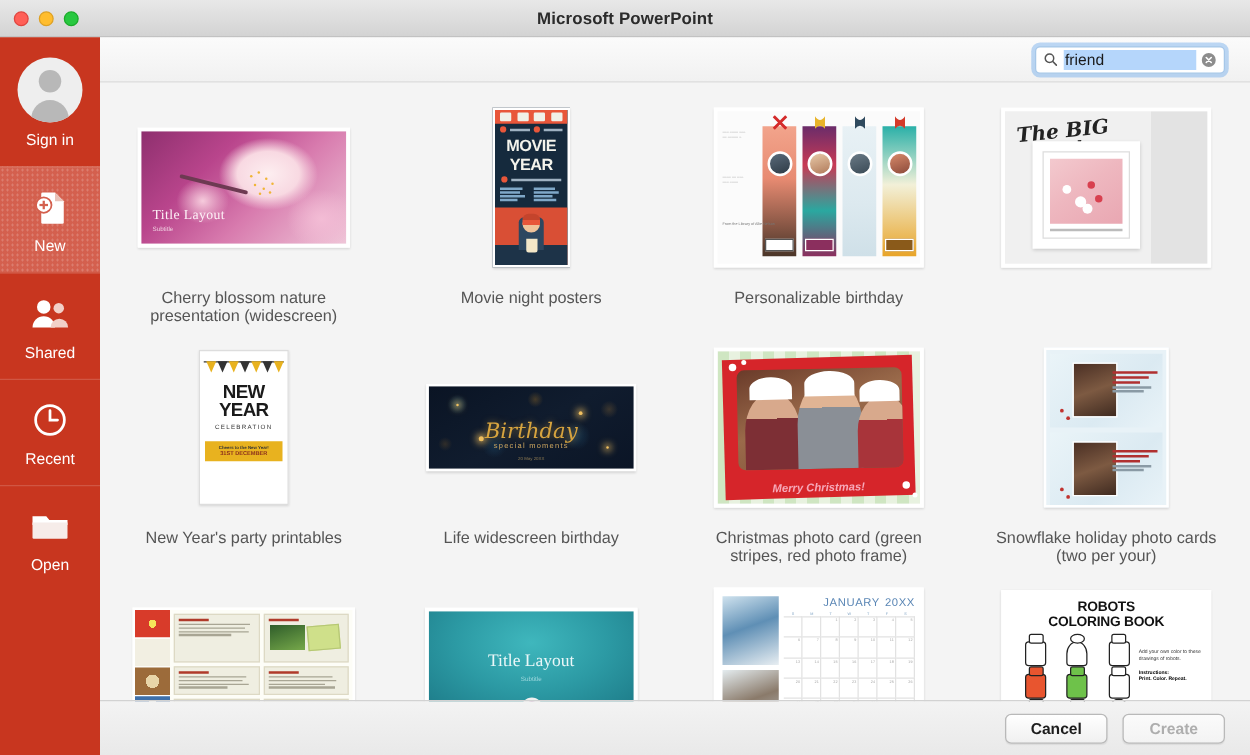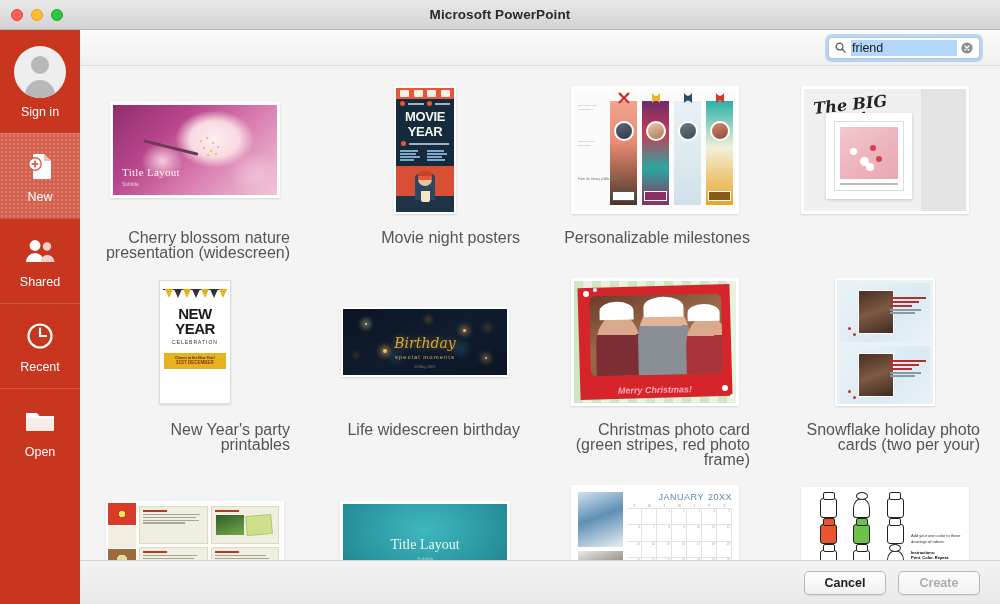--- a/index.html
+++ b/index.html
@@ -143,21 +143,21 @@
   }
   .thumb {
     background: #ffffff;
     border: 1px solid #cfcfcf;
     box-shadow: 0 1px 2px rgba(0,0,0,0.13);
     overflow: hidden;
     position: relative;
   }
   .tpl-label {
     margin-top: 10px; width: 190px;
-    text-align: right; font-size: 16px; color: #555555;
+    text-align: center; font-size: 13px; color: #555555;
     line-height: 15px;
   }
 
   
   .footer {
     position: absolute; left: 80px; bottom: 0;
     width: 920px; height: 44px;
     background: linear-gradient(to bottom,#f3f3f3,#e9e9e9);
     border-top: 1px solid #d2d2d2;
     display: flex; align-items: center; justify-content: flex-end;
@@ -265,21 +265,21 @@
   .t-bday { width:168px; height:70px; border:2px solid #fff; position:relative; overflow:hidden;
     background:
       radial-gradient(circle 11px at 14% 22%, rgba(40,95,120,.55), transparent 70%),
       radial-gradient(circle 14px at 32% 72%, rgba(30,70,100,.5), transparent 70%),
       radial-gradient(circle 9px at 52% 16%, rgba(120,90,40,.5), transparent 70%),
       radial-gradient(circle 16px at 72% 60%, rgba(35,80,110,.5), transparent 70%),
       radial-gradient(circle 10px at 88% 28%, rgba(100,80,50,.5), transparent 70%),
       radial-gradient(circle 8px at 8%  70%, rgba(90,70,40,.45), transparent 70%),
       linear-gradient(150deg,#0a1424 0%, #101c2e 50%, #0b1526 100%); }
   .t-bday .btitle { position:absolute; left:0; right:0; top:26px; text-align:center;
-    font-family:"DejaVu Serif", serif; font-style:italic; font-size:14px; color:#d7a43f;
+    font-family:"DejaVu Serif", serif; font-style:italic; font-size:17px; color:#d7a43f;
     text-shadow:0 0 6px rgba(215,164,63,.6); }
   .t-bday .bsub { position:absolute; left:0; right:0; top:45px; text-align:center;
     font-size:6px; color:#cfa75f; letter-spacing:1px; }
   .t-bday .bdate { position:absolute; left:0; right:0; top:56px; text-align:center;
     font-size:3.5px; color:#8e7a52; }
   .t-bday .spark { position:absolute; width:4px; height:4px; border-radius:50%;
     background:#f0c060; box-shadow:0 0 6px 2px rgba(240,192,96,.8); }
 
   
   .t-xmas { width:168px; height:128px; border:3px solid #fff; position:relative; overflow:hidden;
@@ -551,21 +551,21 @@
                     <path d="M2 1 Q6 7 10 1 L10 11 Q6 6 2 11 z" fill="#d43a2a"></path>
                   </svg>
                 <span class="circ" style="background:linear-gradient(160deg,#d88a6a,#8b4a3a)"></span>
                 <span class="cap" style="background:#8a5a1a;border-color:#fff"></span>
               </div>
               <div class="ann" style="left:4px;top:14px;">‒‒‒ ‒‒‒‒ ‒‒‒<br>‒‒ ‒‒‒‒‒ ‒</div>
               <div class="ann" style="left:4px;top:50px;">‒‒‒‒ ‒‒ ‒‒‒<br>‒‒‒ ‒‒‒‒</div>
               <div class="ann" style="left:4px;top:88px;">From the Library of Allie Nelson</div>
             </div>
           </div>
-          <div class="tpl-label">Personalizable milestones</div>
+          <div class="tpl-label">Personalizable birthday</div>
         </div>
 
         <div class="cell">
           <div class="thumb-box">
             <div class="thumb t-baby">
               <div class="bigday">
                 <span>The BIG</span><br>
                 <span style="margin-left:14px;display:inline-block">day!</span>
               </div>
               <div class="frame">
@@ -813,20 +813,24 @@
                 </div>
               </div>
             </div>
           </div>
 
         </div>
 
         <div class="cell">
           <div class="thumb-box">
             <div class="thumb t-rob">
+              <div class="rt">
+                <span>ROBOTS</span><br>
+                <span>COLORING BOOK</span>
+              </div>
               <div class="rgrid">
                 <div class="bot">
                     <div class="botbody">
                       <div class="bothead"></div>
                     </div>
                   </div>
                 <div class="bot">
                     <div class="botbody" style="border-radius:50% 50% 3px 3px">
                       <div class="bothead" style="border-radius:50%"></div>
                     </div>

